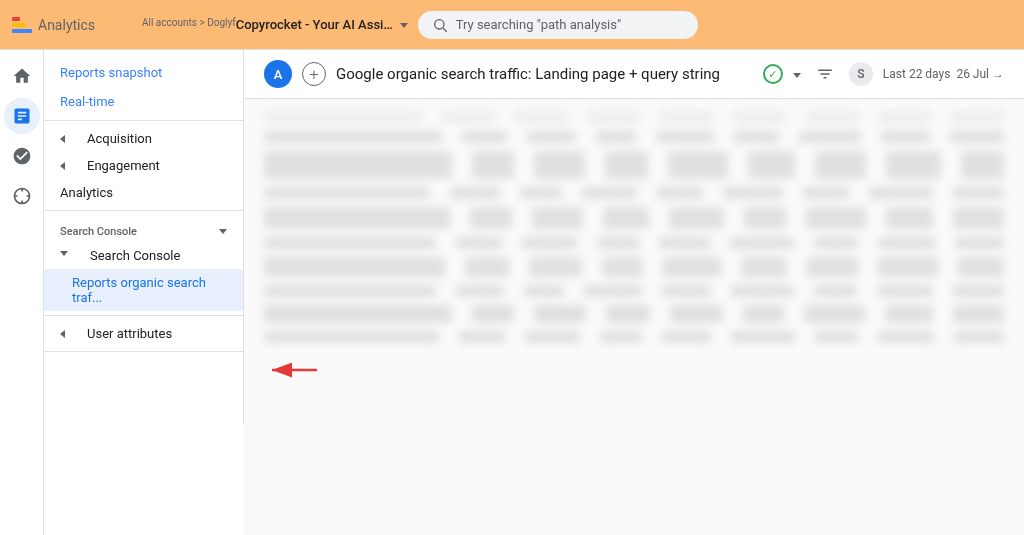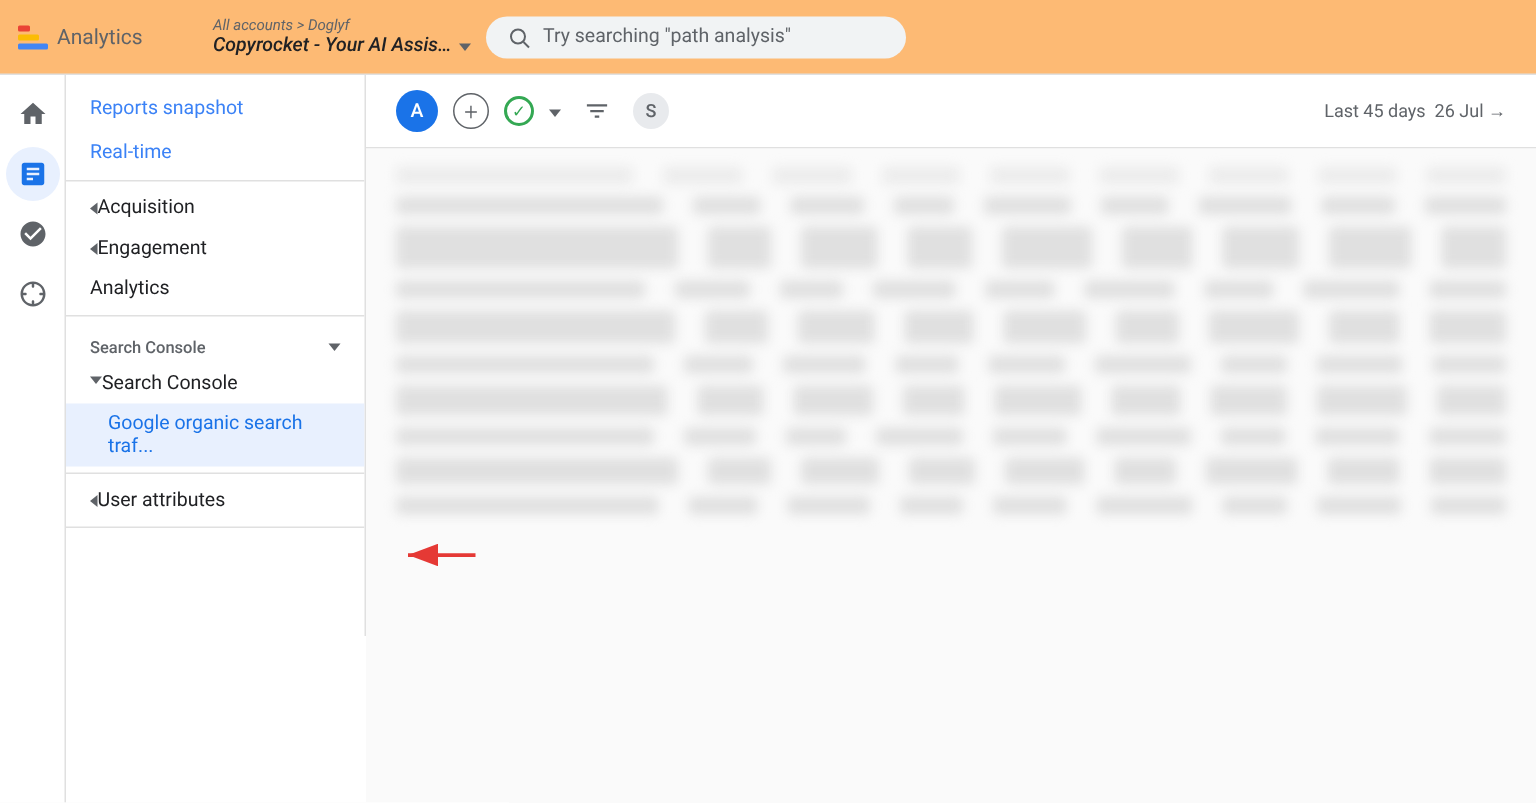--- a/index.html
+++ b/index.html
@@ -34,23 +34,22 @@
     .logo-bar:nth-child(1) { background: #EA4335; width: 8px; }
     .logo-bar:nth-child(2) { background: #FBBC05; width: 14px; }
     .logo-bar:nth-child(3) { background: #4285F4; width: 20px; }
     .logo-text {
       font-size: 14px;
       color: #5f6368;
       font-weight: 400;
     }
     .account-property {
       display: flex;
-      flex-direction: column;
+      flex-direction: row;
       min-width: 160px;
-      font-style: italic;
     }
     .breadcrumb-small {
       font-size: 10px;
       color: #5f6368;
     }
     .property-selector {
       display: flex;
       align-items: center;
       gap: 4px;
       cursor: pointer;
@@ -138,21 +137,21 @@
       text-transform: none;
       letter-spacing: 0;
     }
     .sidebar-item {
       display: flex;
       align-items: center;
       padding: 6px 16px;
       cursor: pointer;
       font-size: 13px;
       color: #202124;
-      gap: 0;
+      gap: 22px;
     }
     .sidebar-item.active {
       background: #e8f0fe;
       color: #1a73e8;
     }
     .sidebar-item .expand-arrow {
       width: 0; height: 0;
       border-top: 4px solid transparent;
       border-bottom: 4px solid transparent;
       border-right: 5px solid #5f6368;
@@ -379,21 +378,21 @@
 
       <div class="sidebar-section-header">
         <span>Search Console</span>
         <div style="width:0;height:0;border-left:4px solid transparent;border-right:4px solid transparent;border-top:5px solid #5f6368;"></div>
       </div>
       <div class="sidebar-item">
         <div class="expand-arrow open"></div>
         <span>Search Console</span>
       </div>
       <div class="sidebar-item indented active">
-        <span>Google organic search traf...</span>
+        <span>Reports organic search traf...</span>
       </div>
 
       <div class="divider"></div>
 
       <div class="sidebar-item">
         <div class="expand-arrow"></div>
         <span>User attributes</span>
       </div>
 
       <div class="divider"></div>
@@ -412,30 +411,31 @@
         <line x1="55" y1="15" x2="10" y2="15" stroke="#e53935" stroke-width="2.5" marker-end="url(#arrowhead)"></line>
       </svg>
     </div>
   </div>
 
   <div class="content-area">
 
     <div class="content-header">
       <div class="avatar-circle">A</div>
       <div class="add-btn">+</div>
+      <span class="report-title">Google organic search traffic: Landing page + query string</span>
       <div class="check-circle">✓</div>
       <div style="width:0;height:0;border-left:4px solid transparent;border-right:4px solid transparent;border-top:5px solid #5f6368;margin-top:2px;"></div>
       <div class="filter-icon-btn">
         <svg width="18" height="18" viewBox="0 0 24 24" fill="#5f6368">
             <path d="M10 18h4v-2h-4v2zM3 6v2h18V6H3zm3 7h12v-2H6v2z"></path>
           </svg>
       </div>
       <div class="s-circle">S</div>
       <div class="date-range">
-        <span>Last 45 days</span>&nbsp;
+        <span>Last 22 days</span>&nbsp;
         <span>26 Jul</span> →
       </div>
     </div>
 
     <div class="table-area">
       <div class="blurred-content">
 
         <div class="blurred-row">
           <div class="blurred-cell" style="width:180px; opacity:0.5;"></div>
           <div class="blurred-cell" style="width:60px; opacity:0.5;"></div>

